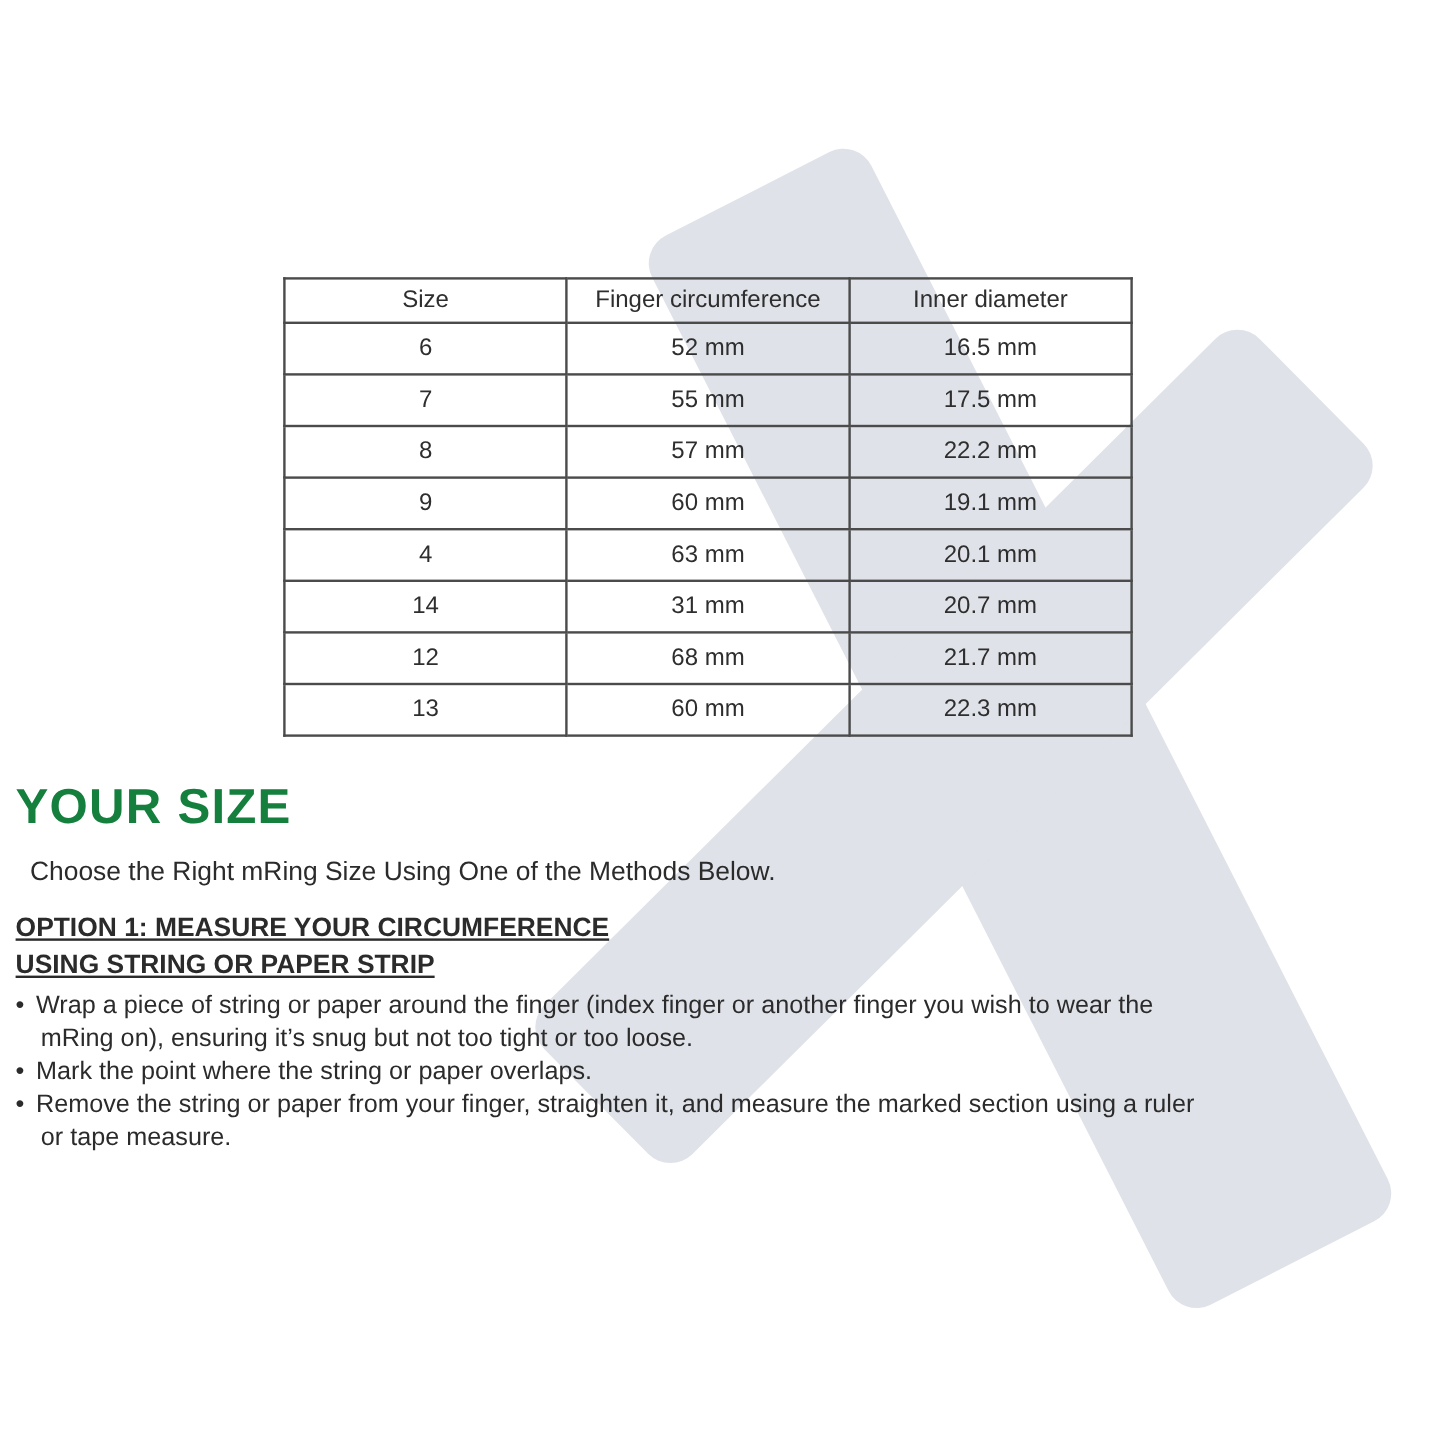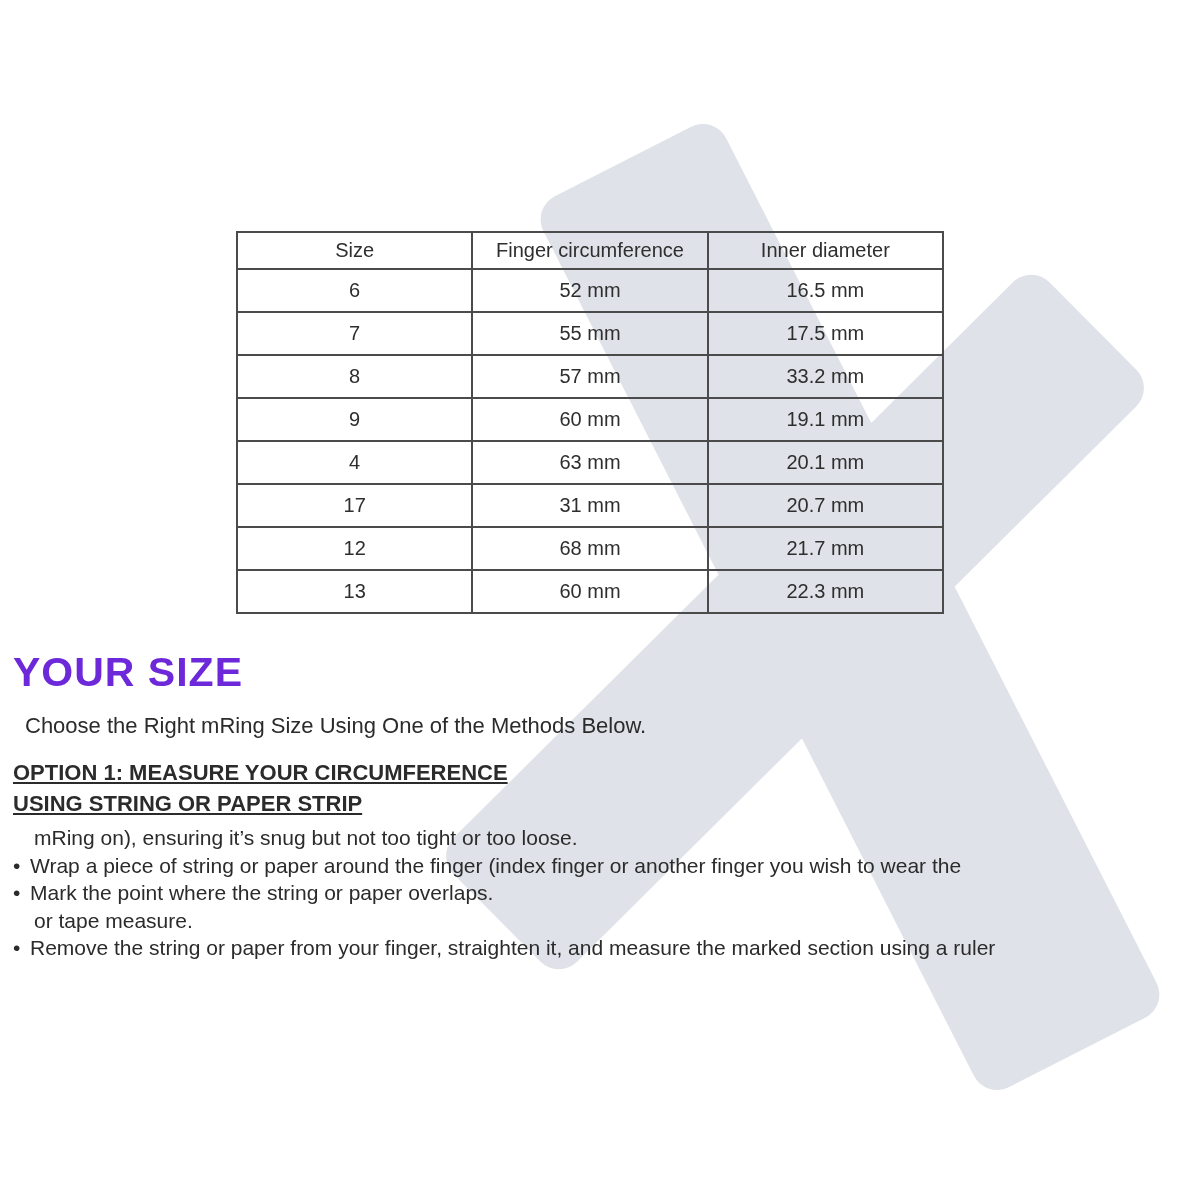--- a/index.html
+++ b/index.html
@@ -15,21 +15,21 @@
     border-collapse:collapse;table-layout:fixed;background:transparent;
   }
   .size-table th,.size-table td{
     border:2px solid #4b4b4b;text-align:center;vertical-align:middle;
     font-size:20px;font-weight:400;color:#2e2e2e;padding:0;background:transparent;
   }
   .size-table th{height:35px;}
   .size-table td{height:41px;}
   .title{
     position:absolute;left:13px;top:652px;margin:0;
-    font-size:41px;font-weight:700;letter-spacing:1px;line-height:1;color:#6d28d9;
+    font-size:41px;font-weight:700;letter-spacing:1px;line-height:1;color:#15803d;
     white-space:nowrap;
   }
   .subtitle{
     position:absolute;left:13px;top:701px;margin:12px;
     font-size:22px;line-height:1.2;color:#2b2b2b;white-space:nowrap;
   }
   .option-heading{
     position:absolute;left:13px;top:757px;margin:0;
     font-size:22px;font-weight:700;line-height:31px;color:#2b2b2b;text-decoration:underline;
   }
@@ -71,37 +71,37 @@
 
       <tr>
         <td>7</td>
         <td>55 mm</td>
         <td>17.5 mm</td>
       </tr>
 
       <tr>
         <td>8</td>
         <td>57 mm</td>
-        <td>33.2 mm</td>
+        <td>22.2 mm</td>
       </tr>
 
       <tr>
         <td>9</td>
         <td>60 mm</td>
         <td>19.1 mm</td>
       </tr>
 
       <tr>
         <td>4</td>
         <td>63 mm</td>
         <td>20.1 mm</td>
       </tr>
 
       <tr>
-        <td>17</td>
+        <td>14</td>
         <td>31 mm</td>
         <td>20.7 mm</td>
       </tr>
 
       <tr>
         <td>12</td>
         <td>68 mm</td>
         <td>21.7 mm</td>
       </tr>
 
@@ -117,29 +117,29 @@
 
     <p class="subtitle">Choose the Right mRing Size Using One of the Methods Below.</p>
 
     <h2 class="option-heading">
       <span class="hline">OPTION 1: MEASURE YOUR CIRCUMFERENCE</span>
       <span class="hline">USING STRING OR PAPER STRIP</span>
     </h2>
 
     <ul class="bullets">
       <li>
+          <div class="line"><span class="dot">•</span>Wrap a piece of string or paper around the finger (index finger or another finger you wish to wear the</div>
           <div class="line cont">mRing on), ensuring it’s snug but not too tight or too loose.</div>
-          <div class="line"><span class="dot">•</span>Wrap a piece of string or paper around the finger (index finger or another finger you wish to wear the</div>
         </li>
 
       <li>
           <div class="line"><span class="dot">•</span>Mark the point where the string or paper overlaps.</div>
         </li>
 
       <li>
+          <div class="line"><span class="dot">•</span>Remove the string or paper from your finger, straighten it, and measure the marked section using a ruler</div>
           <div class="line cont">or tape measure.</div>
-          <div class="line"><span class="dot">•</span>Remove the string or paper from your finger, straighten it, and measure the marked section using a ruler</div>
         </li>
 
     </ul>
 
   </div>
 </div>
 
 </body></html>

